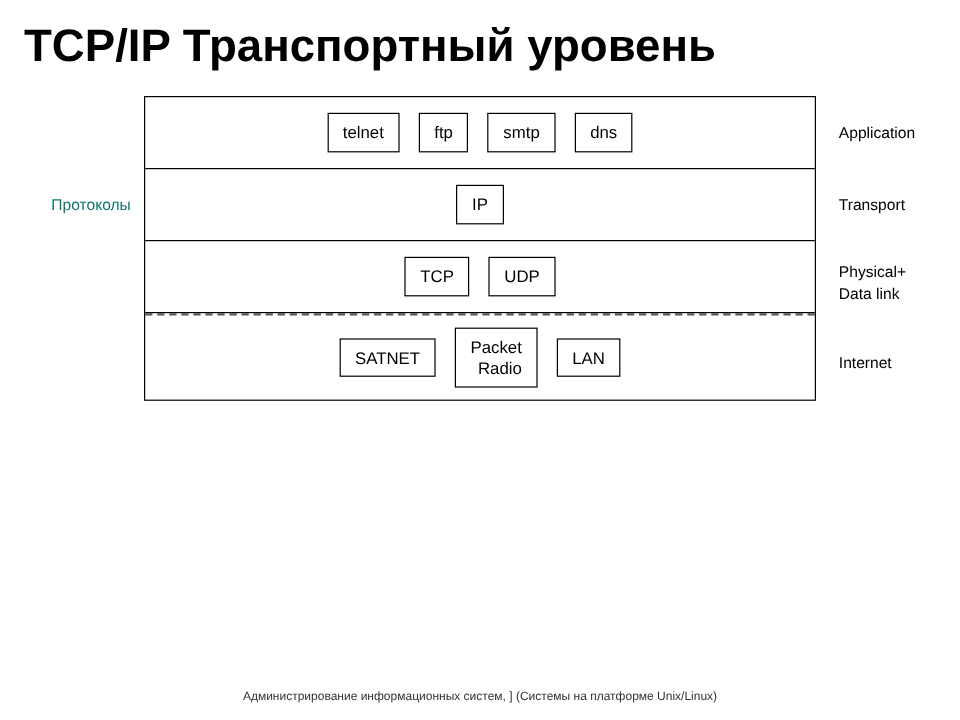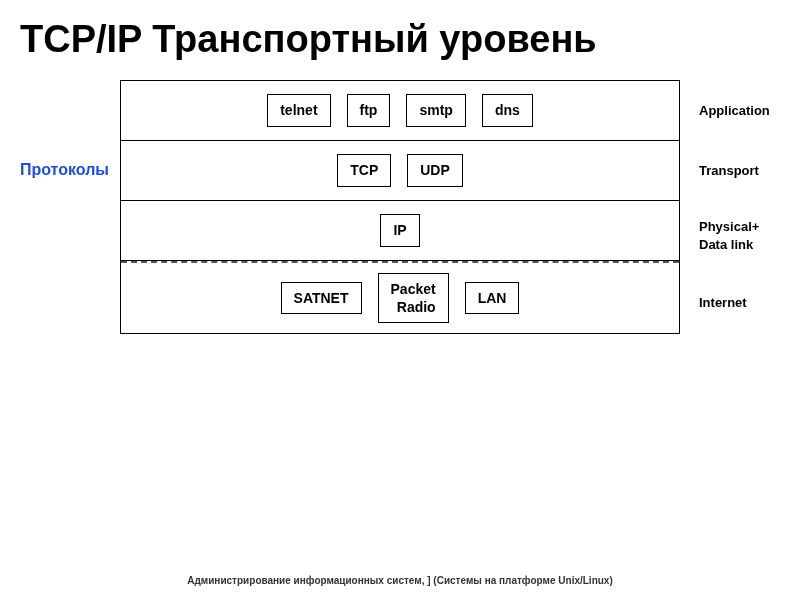--- a/index.html
+++ b/index.html
@@ -1,15 +1,15 @@
 <!DOCTYPE html>
 <html><head>
   <meta charset="utf-8">
   <style>
-    * { margin: 0; padding: 0; box-sizing: border-box; font-weight: bold; }
+    * { margin: 0; padding: 0; box-sizing: border-box; }
     body {
       width: 800px;
       height: 600px;
       background: #fff;
       font-family: Arial, sans-serif;
       overflow: hidden;
       position: relative;
     }
 
     .page-title {
@@ -105,22 +105,22 @@
     }
 
     .right-label-physical {
       height: 72px;
       display: flex;
       align-items: center;
     }
 
     
     .left-label {
-      font-size: 16px;
-      color: #1d4ed8;
+      font-size: 13px;
+      color: #0f766e;
       text-align: right;
       padding-right: 6px;
     }
 
     .left-label-protocols {
       height: 180px;
       display: flex;
       align-items: center;
       justify-content: flex-end;
     }
@@ -156,26 +156,26 @@
   <div class="outer-box">
 
     <div class="row">
       <div class="proto-box">telnet</div>
       <div class="proto-box">ftp</div>
       <div class="proto-box">smtp</div>
       <div class="proto-box">dns</div>
     </div>
 
     <div class="row">
-      <div class="proto-box">TCP</div>
-      <div class="proto-box">UDP</div>
+      <div class="proto-box">IP</div>
     </div>
 
     <div class="row">
-      <div class="proto-box">IP</div>
+      <div class="proto-box">TCP</div>
+      <div class="proto-box">UDP</div>
     </div>
 
     <div class="row" style="border-top: 2px dashed #555; border-bottom: none; min-height: 72px;">
       <div class="proto-box">SATNET</div>
       <div class="proto-box" style="white-space: pre-line; text-align: right;">Packet
 Radio</div>
       <div class="proto-box">LAN</div>
     </div>
 
   </div>

